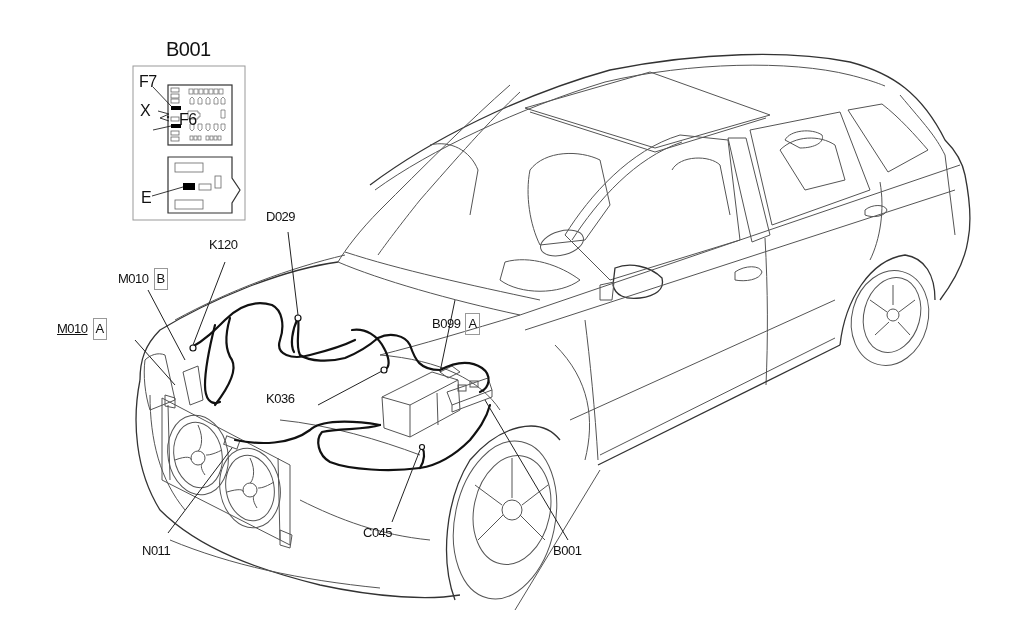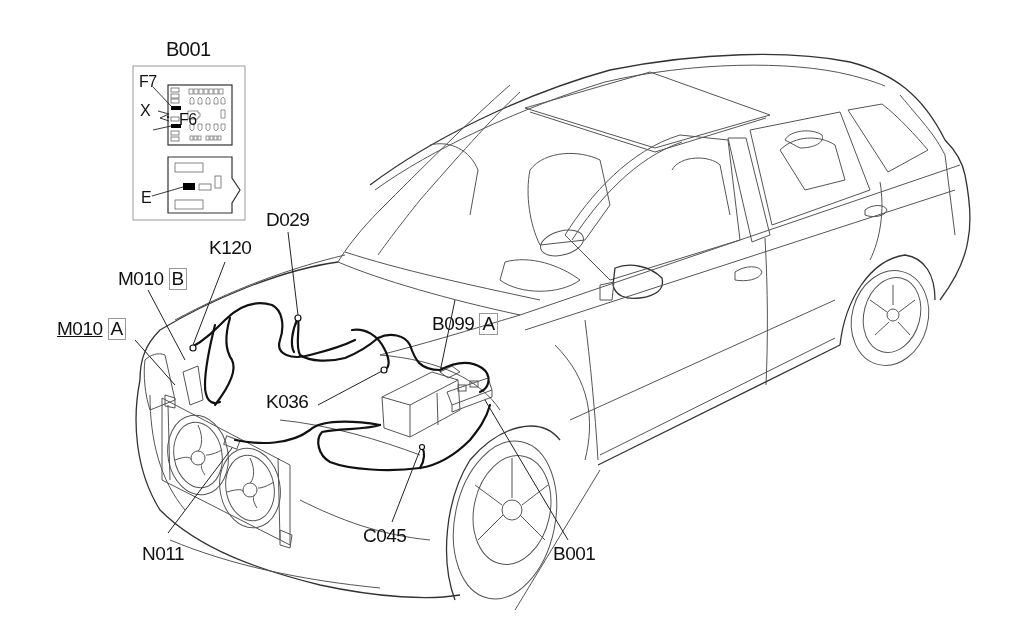--- a/index.html
+++ b/index.html
@@ -3,21 +3,21 @@
 <meta charset="utf-8">
 <style>
   html, body { margin: 0; padding: 0; background: #ffffff; }
   body { width: 1024px; height: 625px; overflow: hidden; position: relative; font-family: "Liberation Sans", sans-serif; }
   #stage { position: absolute; left: 0; top: 0; width: 1024px; height: 515px; }
   svg { position: absolute; left: 0; top: 0; }
   .thin { fill: none; stroke: #555; stroke-width: 1; }
   .mid { fill: none; stroke: #333; stroke-width: 1.3; }
   .wire { fill: none; stroke: #111; stroke-width: 2.2; stroke-linecap: round; stroke-linejoin: round; }
   .leader { fill: none; stroke: #222; stroke-width: 1; }
-  .lbl { position: absolute; font-size: 19px; color: #111; white-space: nowrap; line-height: 1; letter-spacing: -0.5px; }
+  .lbl { position: absolute; font-size: 13px; color: #111; white-space: nowrap; line-height: 1; letter-spacing: -0.5px; }
   .boxed { display: inline-block; border: 1px solid #999; padding: 0 2px; margin-left: 5px; line-height: 20px; }
   .small { font-size: 16px; }
   .title { font-size: 20px; }
 </style>
 </head>
 <body>
 
 <div id="stage">
 <svg width="1024" height="625" viewBox="0 0 1024 625">
 

